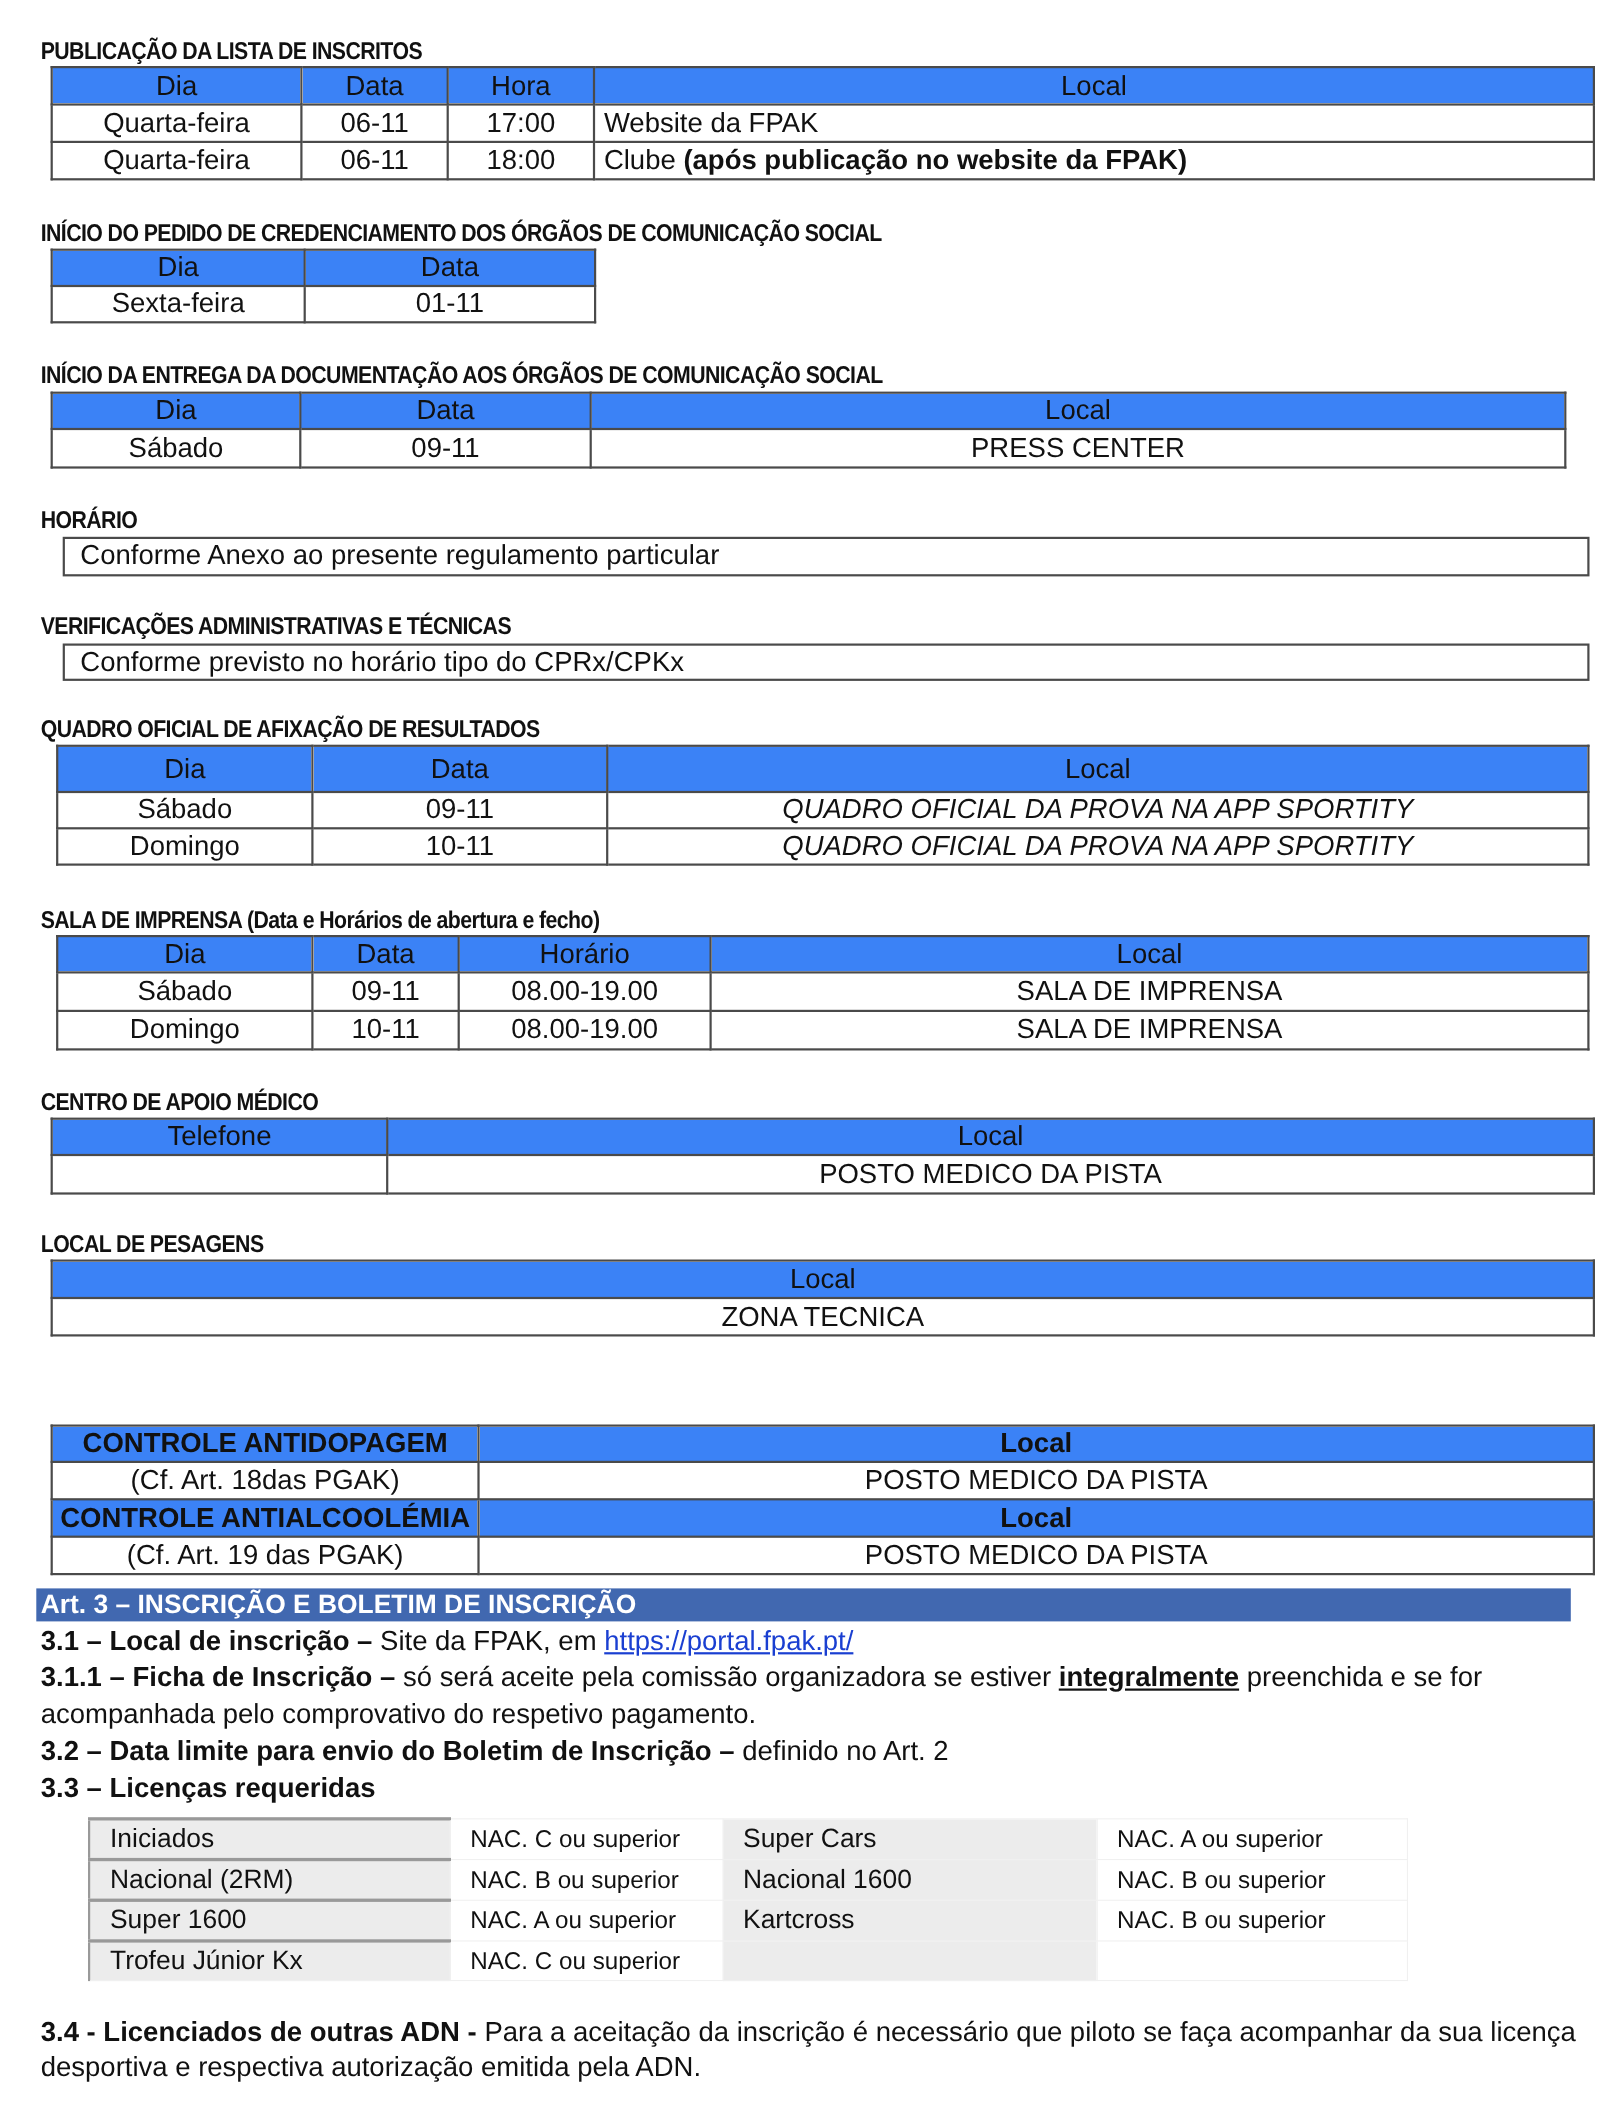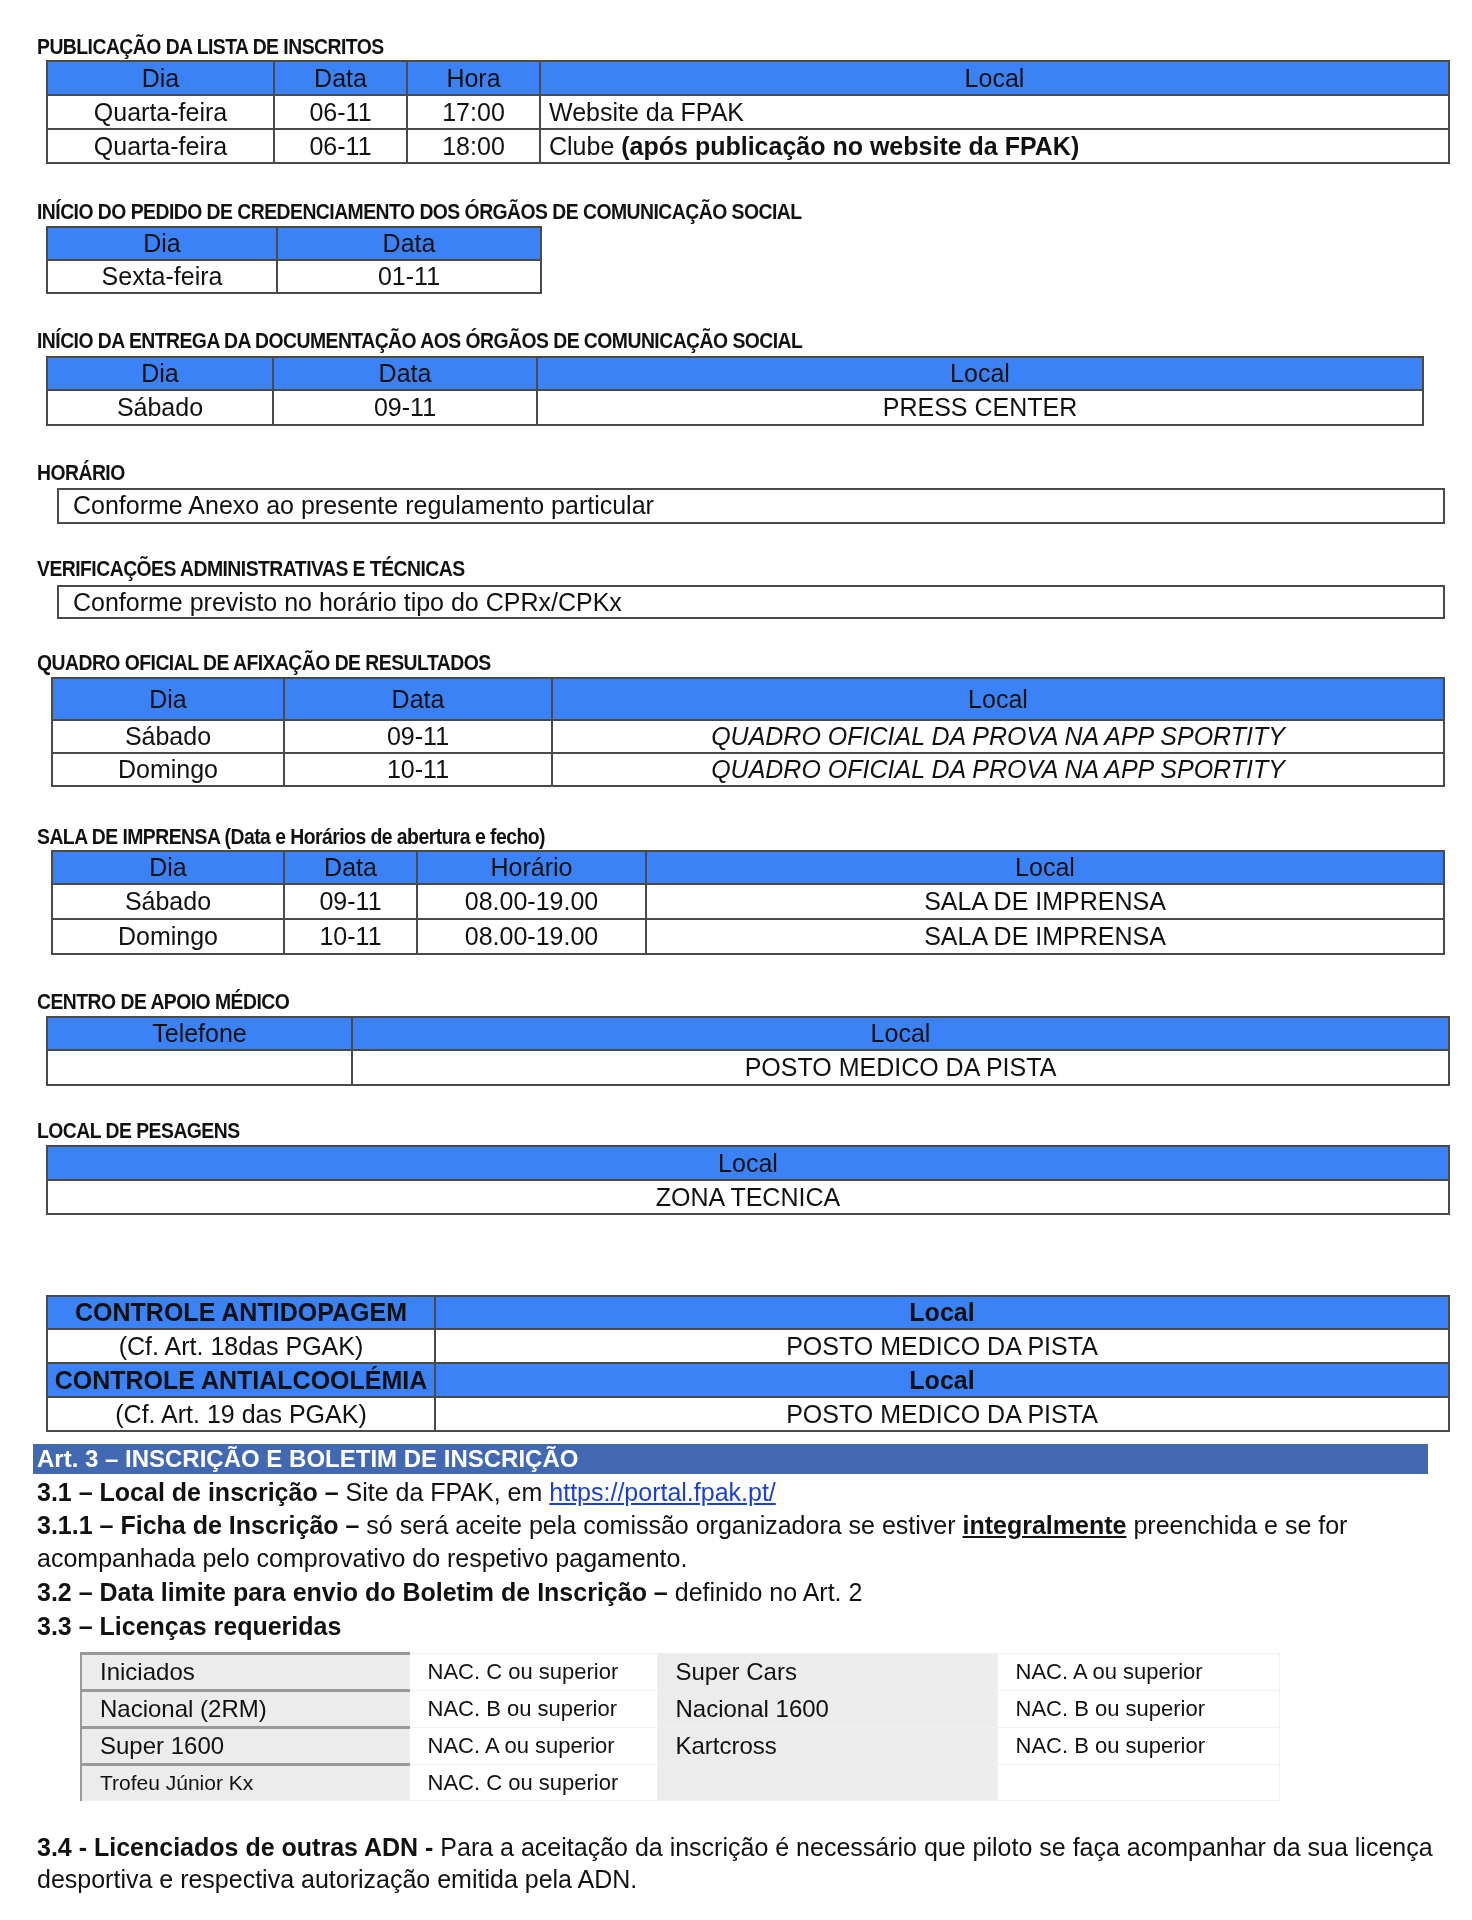--- a/index.html
+++ b/index.html
@@ -273,21 +273,21 @@
     <td class="c3">Nacional 1600</td>
     <td class="c4">NAC. B ou superior</td>
   </tr>
   <tr>
     <td class="c1">Super 1600</td>
     <td class="c2">NAC. A ou superior</td>
     <td class="c3">Kartcross</td>
     <td class="c4">NAC. B ou superior</td>
   </tr>
   <tr>
-    <td class="c1" style="font-size:21px">Trofeu Júnior Kx</td>
+    <td class="c1" style="font-size:24px">Trofeu Júnior Kx</td>
     <td class="c2">NAC. C ou superior</td>
     <td class="c3"></td>
     <td class="c4"></td>
   </tr>
 </tbody>
   </table>
 
 <div class="para" style="left:37px;top:1832px;">
   <span class="bold">3.4 </span><span class="bold"> - Licenciados de outras ADN - </span><span>Para a aceitação da inscrição é necessário que piloto se faça acompanhar da sua licença</span>
 </div>

